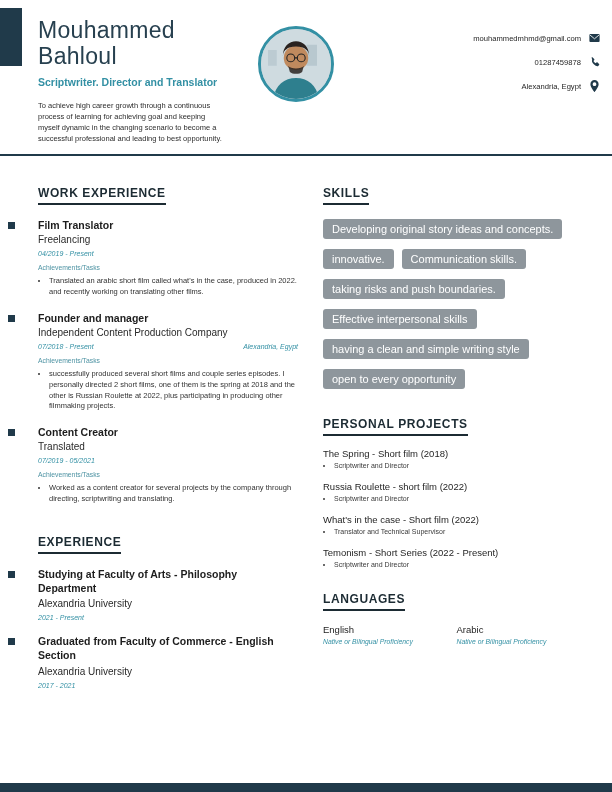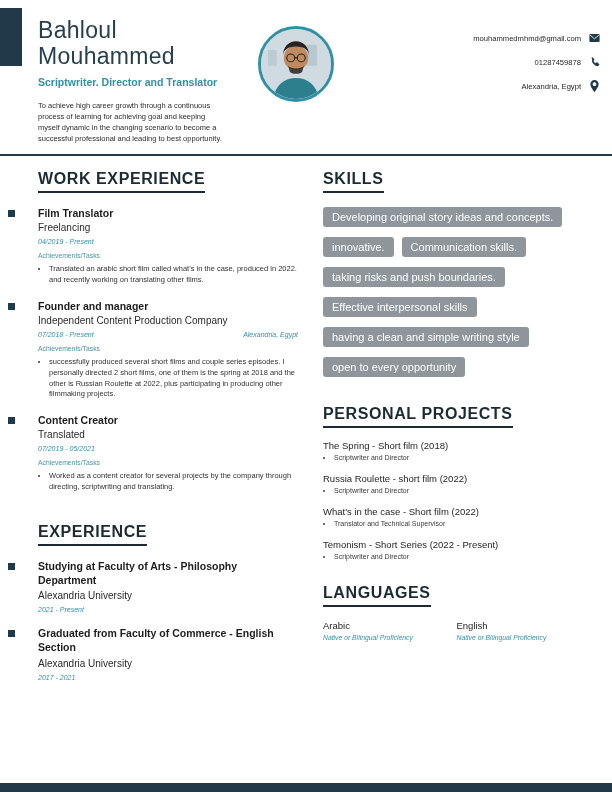--- a/index.html
+++ b/index.html
@@ -25,21 +25,21 @@
   .contact { position:absolute; right:12px; top:32px; display:flex; flex-direction:column; gap:12px; align-items:flex-end; }
   .contact-row { display:flex; align-items:center; gap:8px; }
   .contact-text { font-size:7.6px; color:#1f1f1f; }
   .contact-icon { width:11px; height:12px; display:flex; align-items:center; color:var(--navy,#203a4a); }
   .contact-icon svg { width:11px; height:12px; fill:currentColor; }
 
   
   .col-left  { position:absolute; left:38px;  top:170px; width:260px; }
   .col-right { position:absolute; left:323px; top:170px; width:267px; }
 
-  h2.section { font-size:16px; font-weight:700; color:var(--ink,#1c2b33); letter-spacing:.6px; }
+  h2.section { font-size:12px; font-weight:700; color:var(--ink,#1c2b33); letter-spacing:.6px;margin-top:16px; }
   h2.section > span { display:inline-block; border-bottom:2px solid var(--ink,#1c2b33); padding-bottom:3px; }
 
   
   .entry { position:relative; margin-top:14px; }
   .marker { position:absolute; left:-30px; top:3px; width:7px; height:7px; background:var(--navy,#203a4a); }
   .job-title { font-size:10.5px; font-weight:700; color:#1d1d1d; }
   .company { font-size:10px; color:#2a2a2a; margin-top:3px; }
   .meta { display:flex; justify-content:space-between; margin-top:5px; font-size:7px; font-style:italic; color:var(--accent,#3390a4); }
   .tasks-label { margin-top:7px; font-size:6.8px; color:#4e93a3; }
   .entry ul { margin-top:5px; padding-left:11px; }
@@ -74,22 +74,22 @@
 </style>
 </head>
 <body>
 
 <div class="page">
 
   <div class="corner-block"></div>
 
   <div class="identity">
     <h1 class="name">
+      <div>Mouhammed</div>
       <div>Bahloul</div>
-      <div>Mouhammed</div>
     </h1>
     <div class="role-title">Scriptwriter. Director and Translator</div>
     <p class="summary">To achieve high career growth through a continuous process of learning for achieving goal and keeping myself dynamic in the changing scenario to become a successful professional and leading to best opportunity.</p>
   </div>
 
   <div class="photo">
     <svg viewBox="0 0 80 80" xmlns="http://www.w3.org/2000/svg">
       <rect width="80" height="80" fill="#cfdbe0"></rect>
       <rect x="52" y="18" width="12" height="24" fill="#b8c8cf"></rect>
       <rect x="8" y="24" width="10" height="18" fill="#bccbd2"></rect>
@@ -242,27 +242,27 @@
         <ul>
             <li>Scriptwriter and Director</li>
           </ul>
       </div>
     </section>
 
     <section class="languages-section">
       <h2 class="section"><span>LANGUAGES</span></h2>
       <div class="lang-grid">
         <div>
+          <div class="lang-name">English</div>
+          <div class="lang-level">Native or Bilingual Proficiency</div>
+        </div>
+        <div>
           <div class="lang-name">Arabic</div>
           <div class="lang-level">Native or Bilingual Proficiency</div>
         </div>
-        <div>
-          <div class="lang-name">English</div>
-          <div class="lang-level">Native or Bilingual Proficiency</div>
-        </div>
       </div>
     </section>
 
 
   </div>
 
   <div class="footer-bar"></div>
 
 </div>
 

